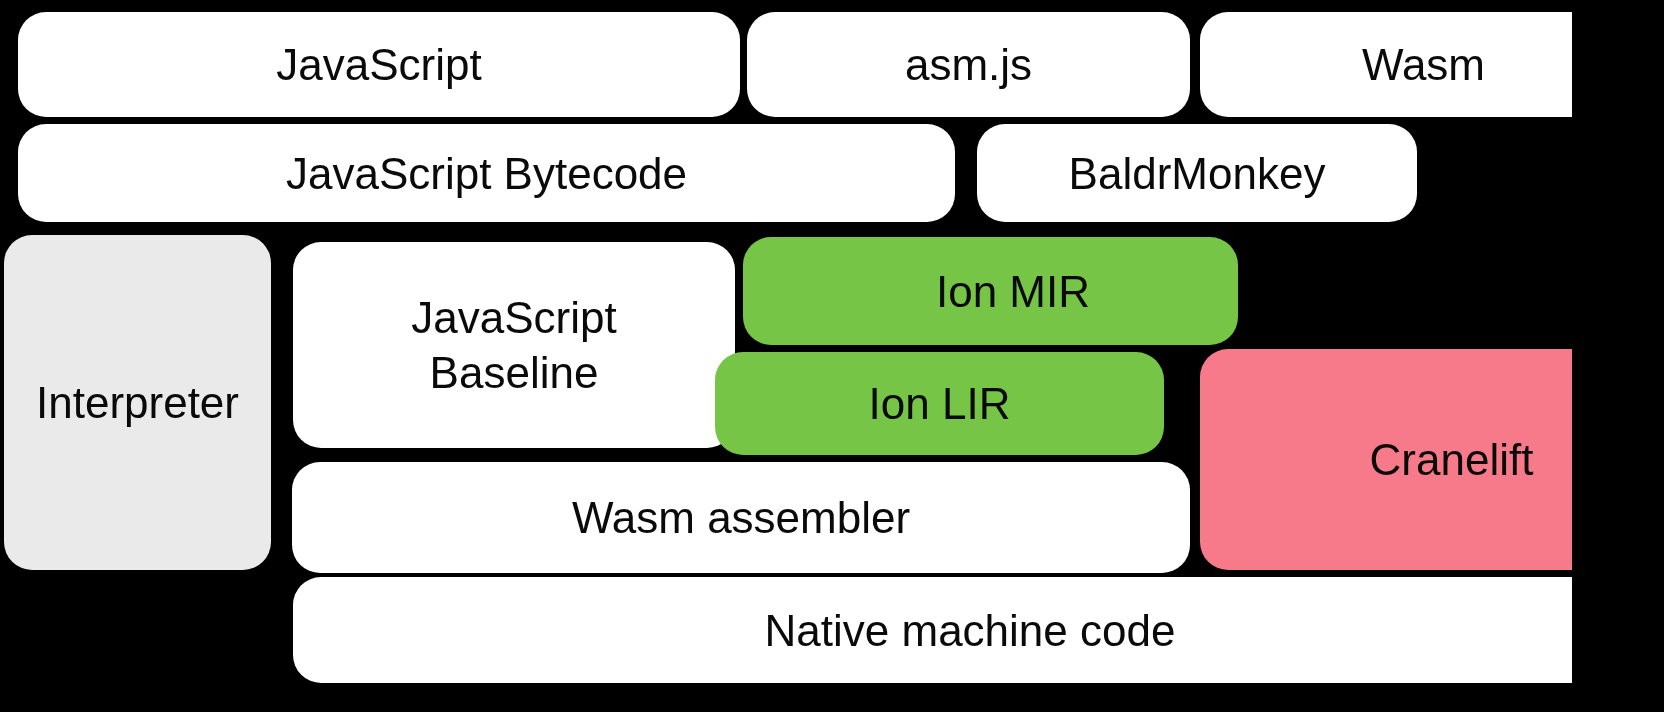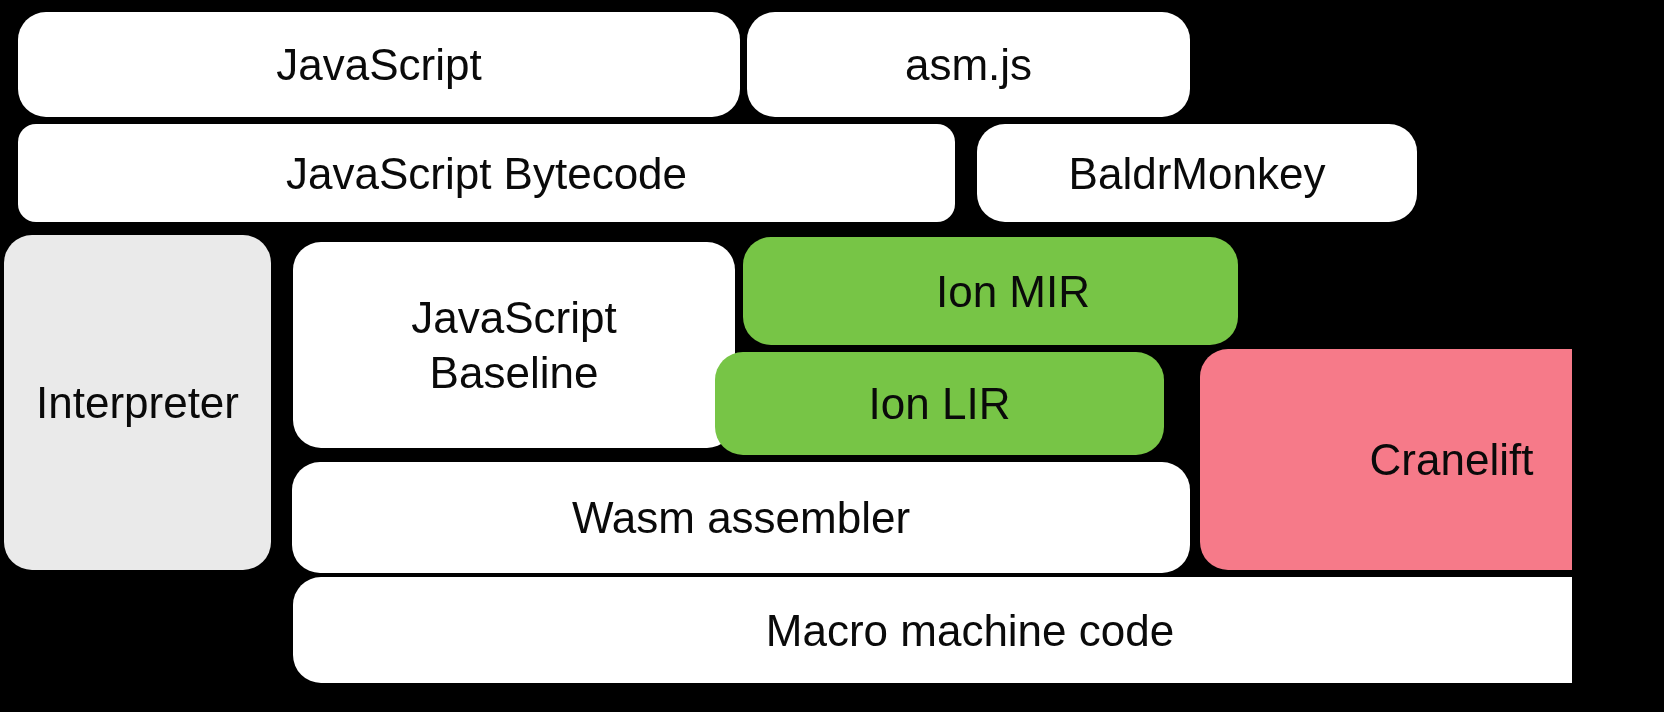--- a/index.html
+++ b/index.html
@@ -28,21 +28,21 @@
   }
   .box .label {
     white-space: pre-line;
     text-align: center;
     line-height: 1.25;
   }
   
   .b-javascript { left: 18px;   top: 12px;  width: 722px;  height: 105px; }
   .b-asmjs      { left: 747px;  top: 12px;  width: 443px;  height: 105px; }
   .b-wasm       { left: 1200px; top: 12px;  width: 447px;  height: 105px; }
-  .b-bytecode   { left: 18px;   top: 124px; width: 937px;  height: 98px; border-radius: 18px;  }
+  .b-bytecode   { left: 18px;   top: 124px; width: 937px;  height: 98px;  }
   .b-baldr      { left: 977px;  top: 124px; width: 440px;  height: 98px;  }
   .b-interp     { left: 4px;   top: 235px; width: 267px;  height: 335px; }
   .b-baseline   { left: 293px;  top: 242px; width: 442px;  height: 206px; }
   .b-ionmir     { left: 743px;  top: 237px; width: 450px;  height: 108px; padding-left: 45px; }
   .b-ionlir     { left: 715px;  top: 352px; width: 449px;  height: 103px; }
   .b-cranelift  { left: 1200px; top: 349px; width: 445px;  height: 221px; }
   .b-macro      { left: 292px;  top: 462px; width: 898px;  height: 111px; }
   .b-native     { left: 293px;  top: 577px; width: 1354px; height: 106px; }
 </style>
 </head>
@@ -51,20 +51,23 @@
 <div class="canvas" style="background: rgb(0, 0, 0);">
 
   <div class="box b-javascript" style="background: rgb(255, 255, 255); color: rgb(10, 10, 10);">
     <span class="label">JavaScript</span>
   </div>
 
   <div class="box b-asmjs" style="background: rgb(255, 255, 255); color: rgb(10, 10, 10);">
     <span class="label">asm.js</span>
   </div>
 
+  <div class="box b-wasm" style="background: rgb(255, 255, 255); color: rgb(10, 10, 10);">
+    <span class="label">Wasm</span>
+  </div>
 
   <div class="box b-bytecode" style="background: rgb(255, 255, 255); color: rgb(10, 10, 10);">
     <span class="label">JavaScript Bytecode</span>
   </div>
 
   <div class="box b-baldr" style="background: rgb(255, 255, 255); color: rgb(10, 10, 10);">
     <span class="label">BaldrMonkey</span>
   </div>
 
   <div class="box b-interp" style="background: rgb(234, 234, 234); color: rgb(10, 10, 10);">
@@ -86,16 +89,16 @@
 
   <div class="box b-cranelift" style="background: rgb(246, 122, 137); color: rgb(10, 10, 10); padding-left: 29px;">
     <span class="label">Cranelift</span>
   </div>
 
   <div class="box b-macro" style="background: rgb(255, 255, 255); color: rgb(10, 10, 10);">
     <span class="label">Wasm assembler</span>
   </div>
 
   <div class="box b-native" style="background: rgb(255, 255, 255); color: rgb(10, 10, 10);">
-    <span class="label">Macro machine code</span>
+    <span class="label">Native machine code</span>
   </div>
 
 </div>
 
 </body></html>

